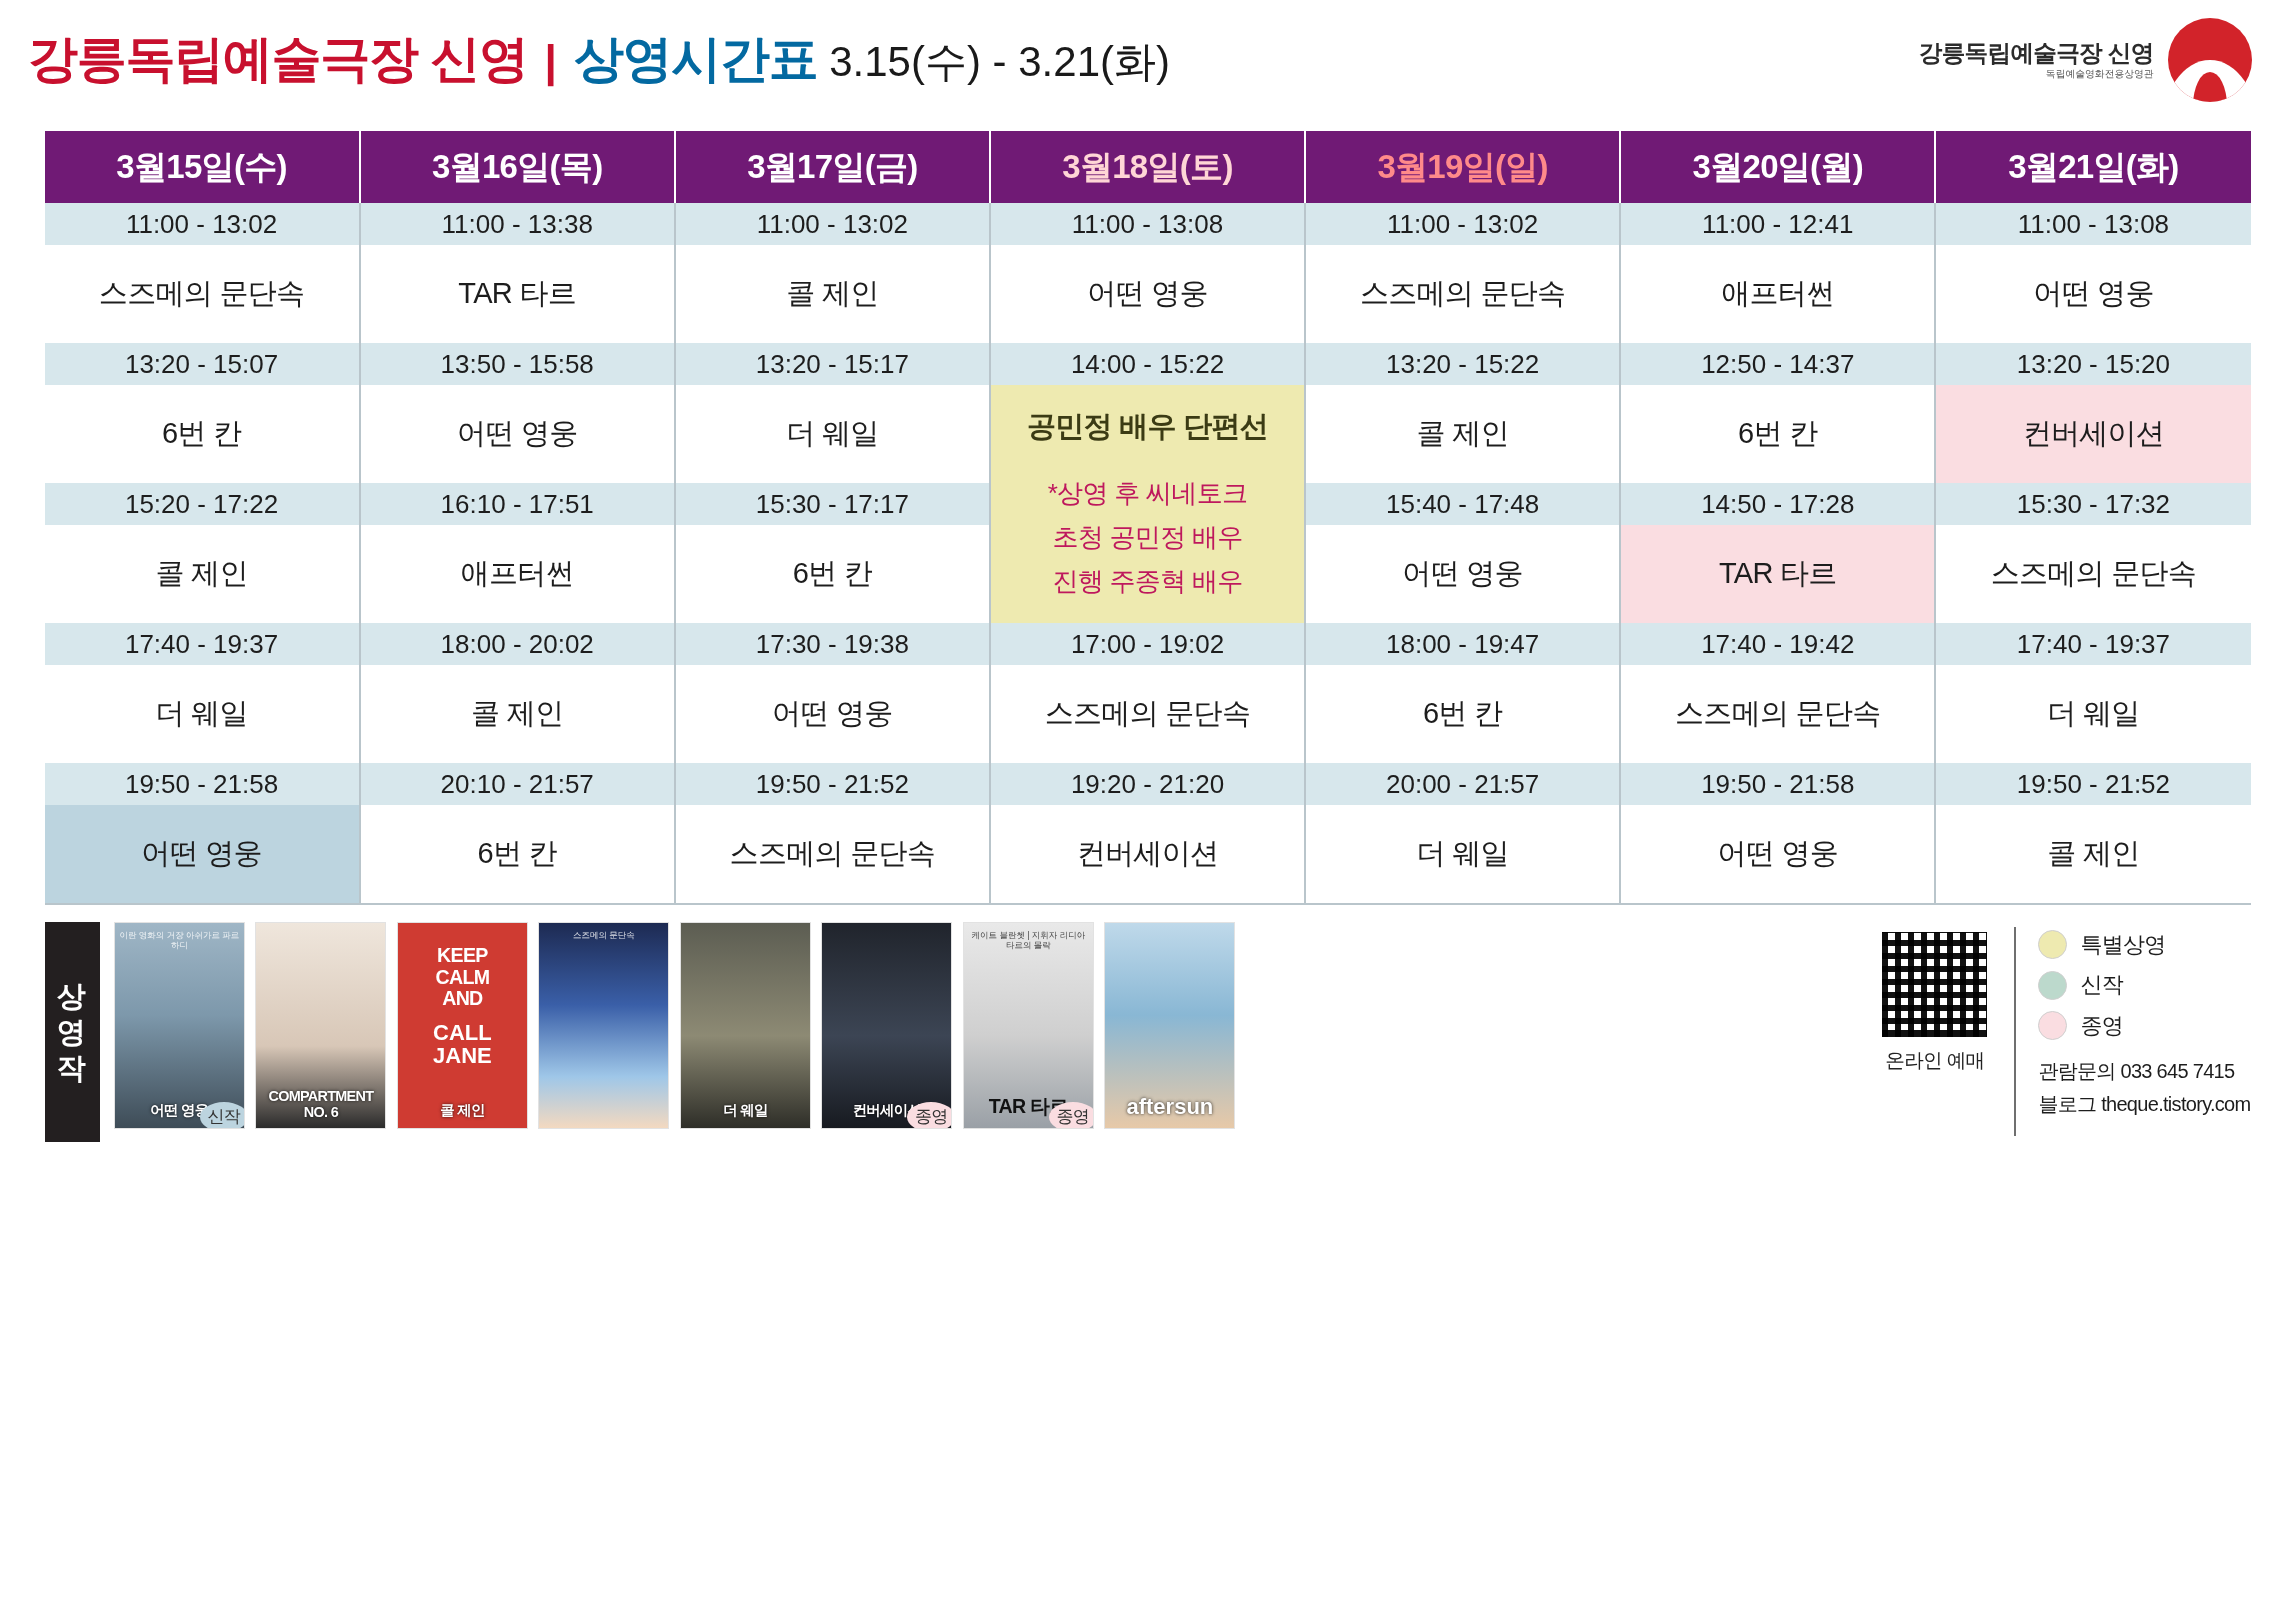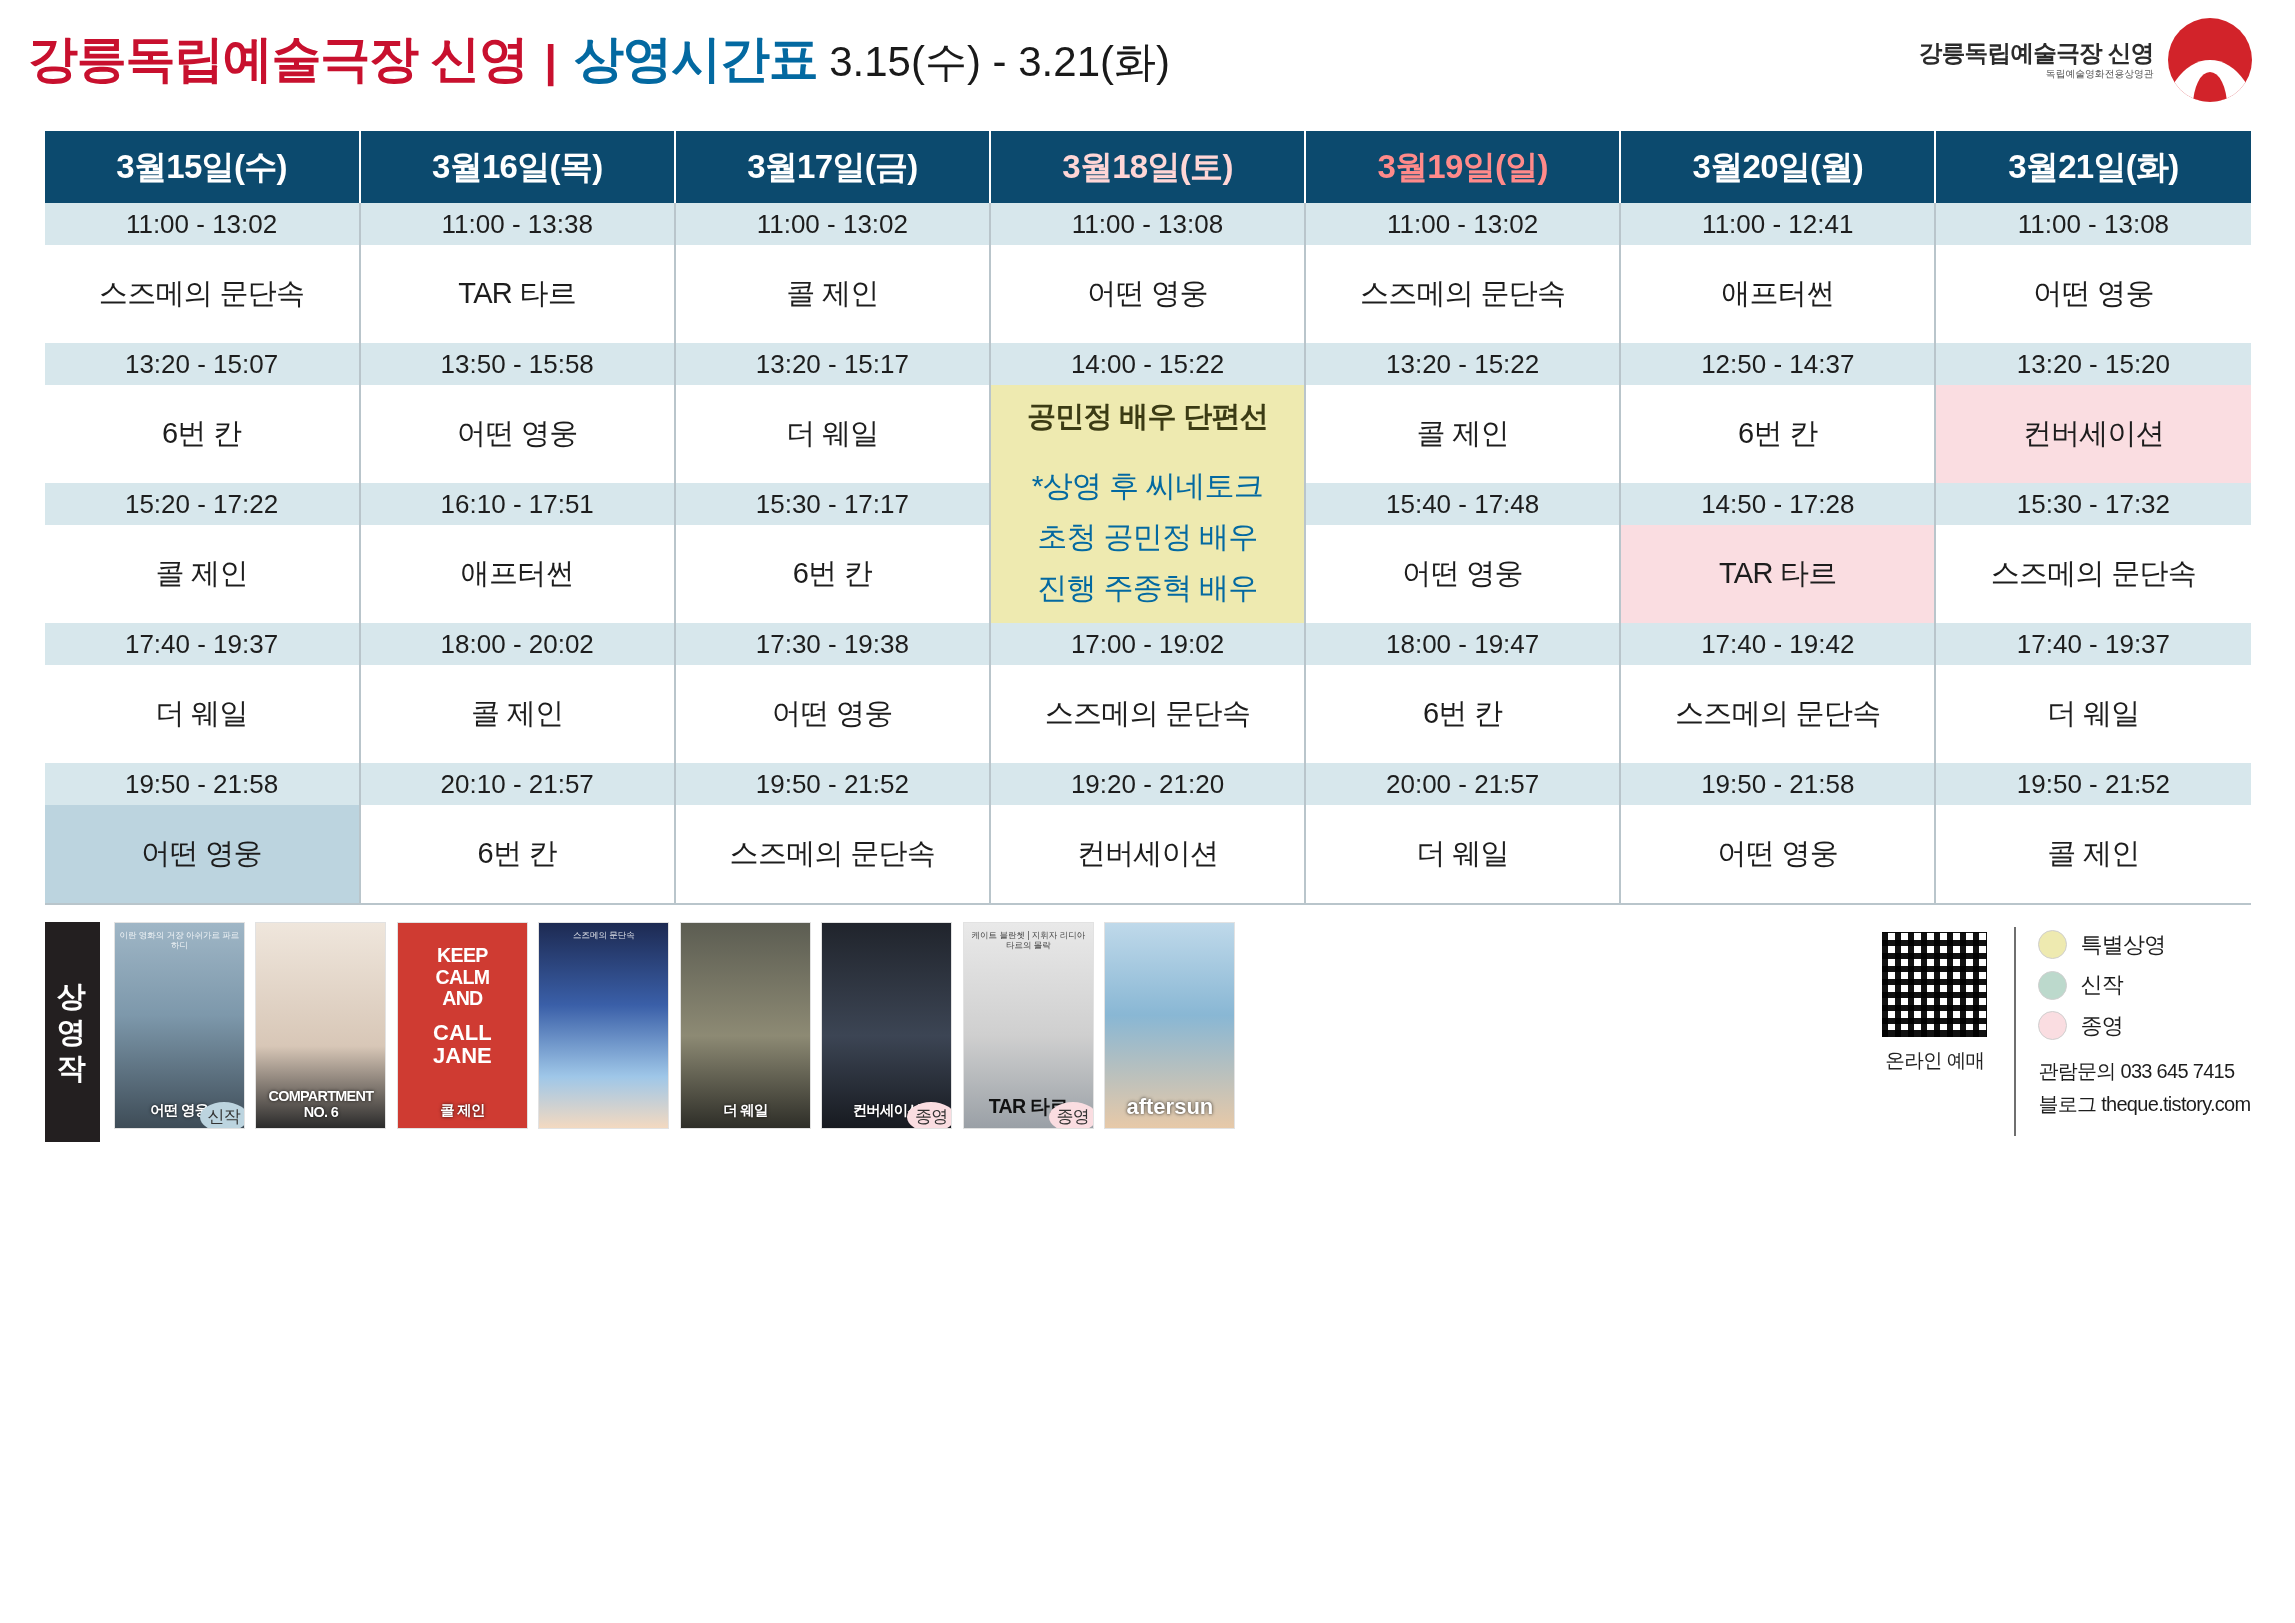--- a/index.html
+++ b/index.html
@@ -106,21 +106,21 @@
   }
 
   
   table.schedule {
     width: 2206px;
     margin: 0 auto;
     border-collapse: collapse;
     table-layout: fixed;
   }
   table.schedule th {
-    background: #0c4a6e;
+    background: #701a75;
     color: #ffffff;
     font-size: 33px;
     font-weight: bold;
     height: 72px;
     border-right: 2px solid #ffffff;
     letter-spacing: -0.7px;
   }
   table.schedule th:last-child { border-right: none; }
   table.schedule th.weekend-sat { color: #ffd6d6; }
   table.schedule th.weekend-sun { color: #ff8a8a; }
@@ -152,22 +152,22 @@
     line-height: 1.45;
   }
   td.special .sp-title {
     font-weight: bold;
     color: #3b3b14;
     display: block;
     margin-bottom: 23.6px;
   }
   td.special .sp-note {
     display: block;
-    font-size: 30px;
-    color: #0369a1;
+    font-size: 26px;
+    color: #be185d;
     line-height: 1.7;
   }
   td.ending { background: #fadde1; }
   td.newwork { background: #bcd4df; }
 
   .tbl-bottom-rule {
     width: 2206px;
     margin: 0 auto;
     border-top: 2px solid #b9c5cb;
   }

